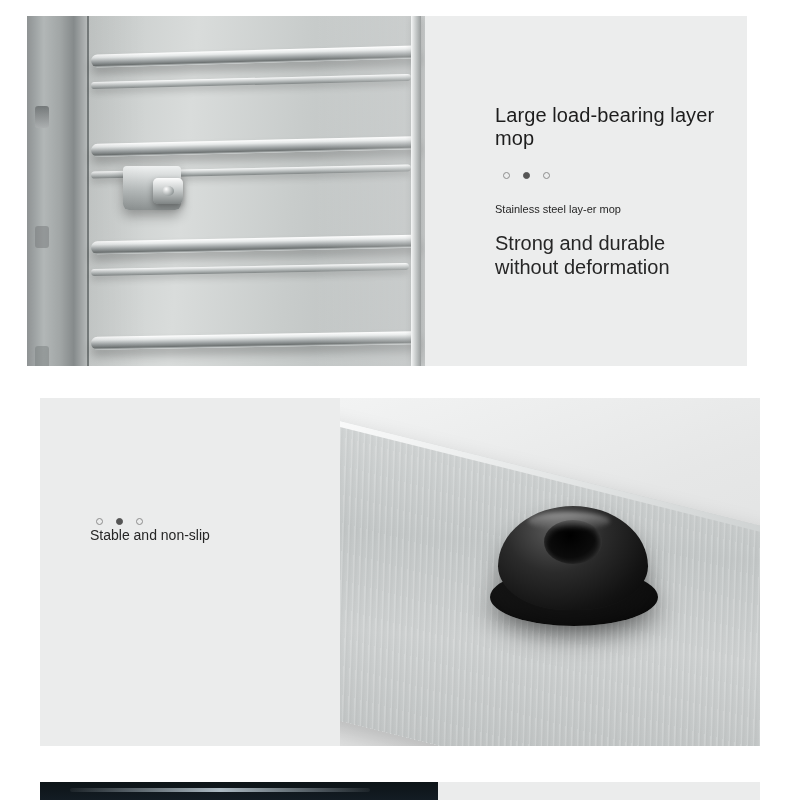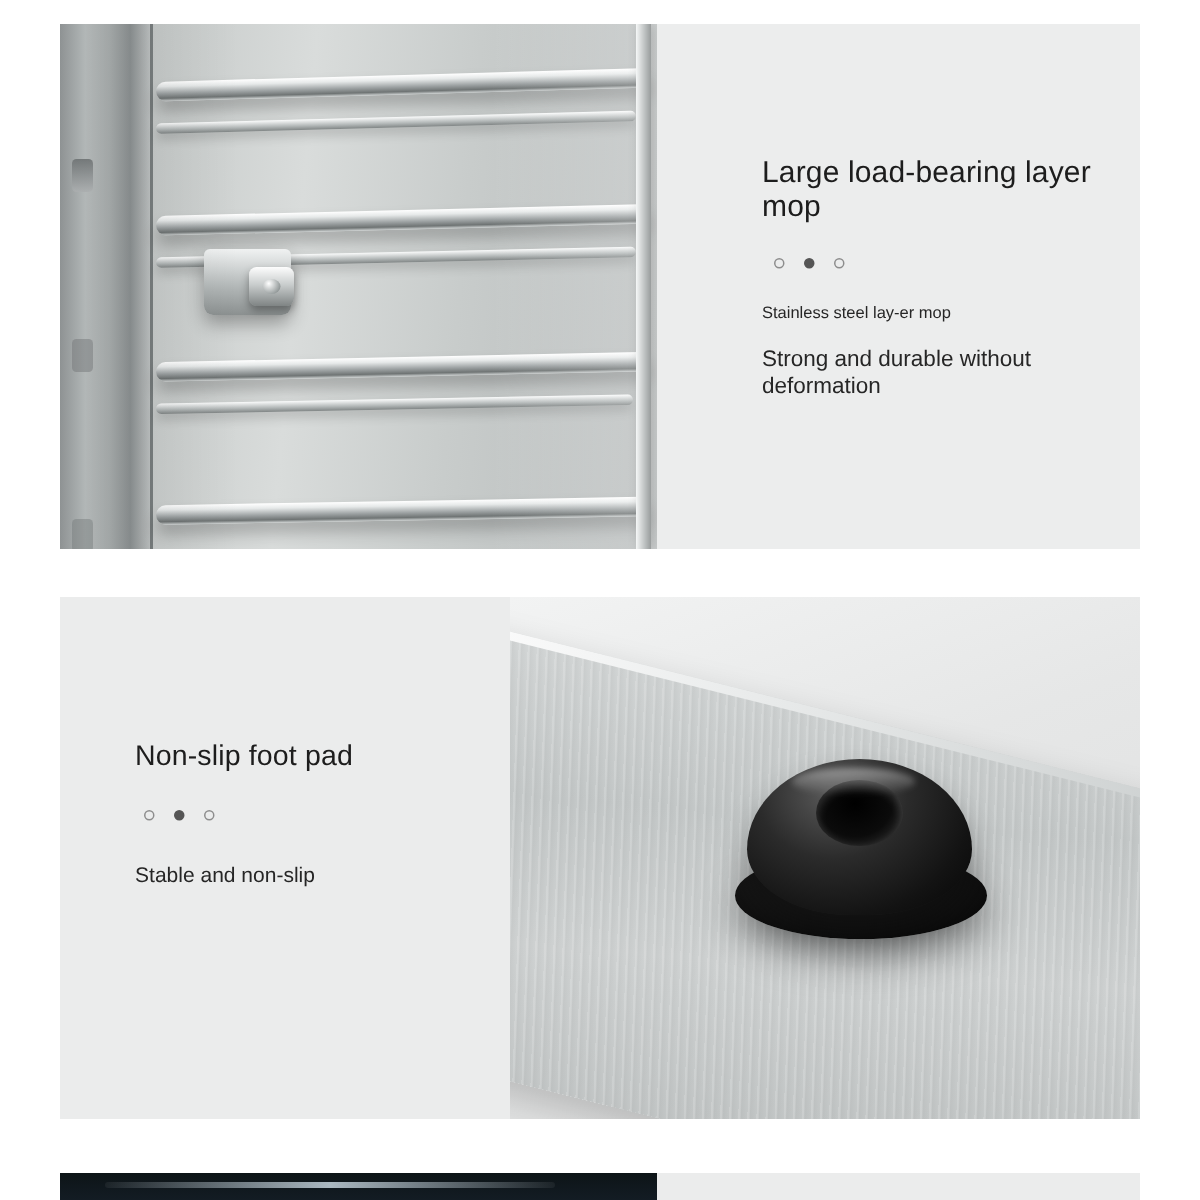--- a/index.html
+++ b/index.html
@@ -16,21 +16,21 @@
   .page {
     width: 800px;
     height: 800px;
     position: relative;
     background: #ffffff;
   }
 
   
   .panel1 {
     position: absolute;
-    left: 40px;
+    left: 27px;
     top: 16px;
     width: 720px;
     height: 350px;
     background: #eceded;
     display: flex;
     overflow: hidden;
   }
   .p1-photo {
     position: relative;
     width: 398px;
@@ -297,29 +297,29 @@
   }
   .sub {
     margin-top: 24px;
     font-size: 11px;
     color: #262626;
     line-height: 1.22;
     max-width: 160px;
   }
   .sub2 {
     margin-top: 14px;
-    font-size: 15px;
+    font-size: 20px;
     color: #262626;
     line-height: 1.22;
     max-width: 232px;
   }
   .p2 .headline { font-size: 19px; max-width: 260px; }
   .p2 .dots { margin: 24px 0 0 6px; }
   .p2 .sub { margin-top: 30px; font-size: 16px; }
-  .p2 .sub2 { margin-top: 28px; font-size: 14px; max-width: 120px; text-align: center; }
+  .p2 .sub2 { margin-top: 2px; font-size: 14px; max-width: 120px; }
 </style>
 </head>
 <body>
 
 <div class="page">
 
   <section class="panel1">
 
     <div class="p1-photo">
       <div class="brushed"></div>
@@ -352,21 +352,20 @@
       </div>
 
       <div class="sub">Stainless steel lay-er mop</div>
       <div class="sub2">Strong and durable without deformation</div>
     </div>
   </section>
 
   <section class="panel2 p2">
 
     <div class="p2-text">
-      <div class="headline">Non-slip foot pad</div>
 
       <div class="dots">
         <span class="dot"></span>
         <span class="dot filled"></span>
         <span class="dot"></span>
       </div>
 
       <div class="sub2">Stable and non-slip</div>
     </div>
 

